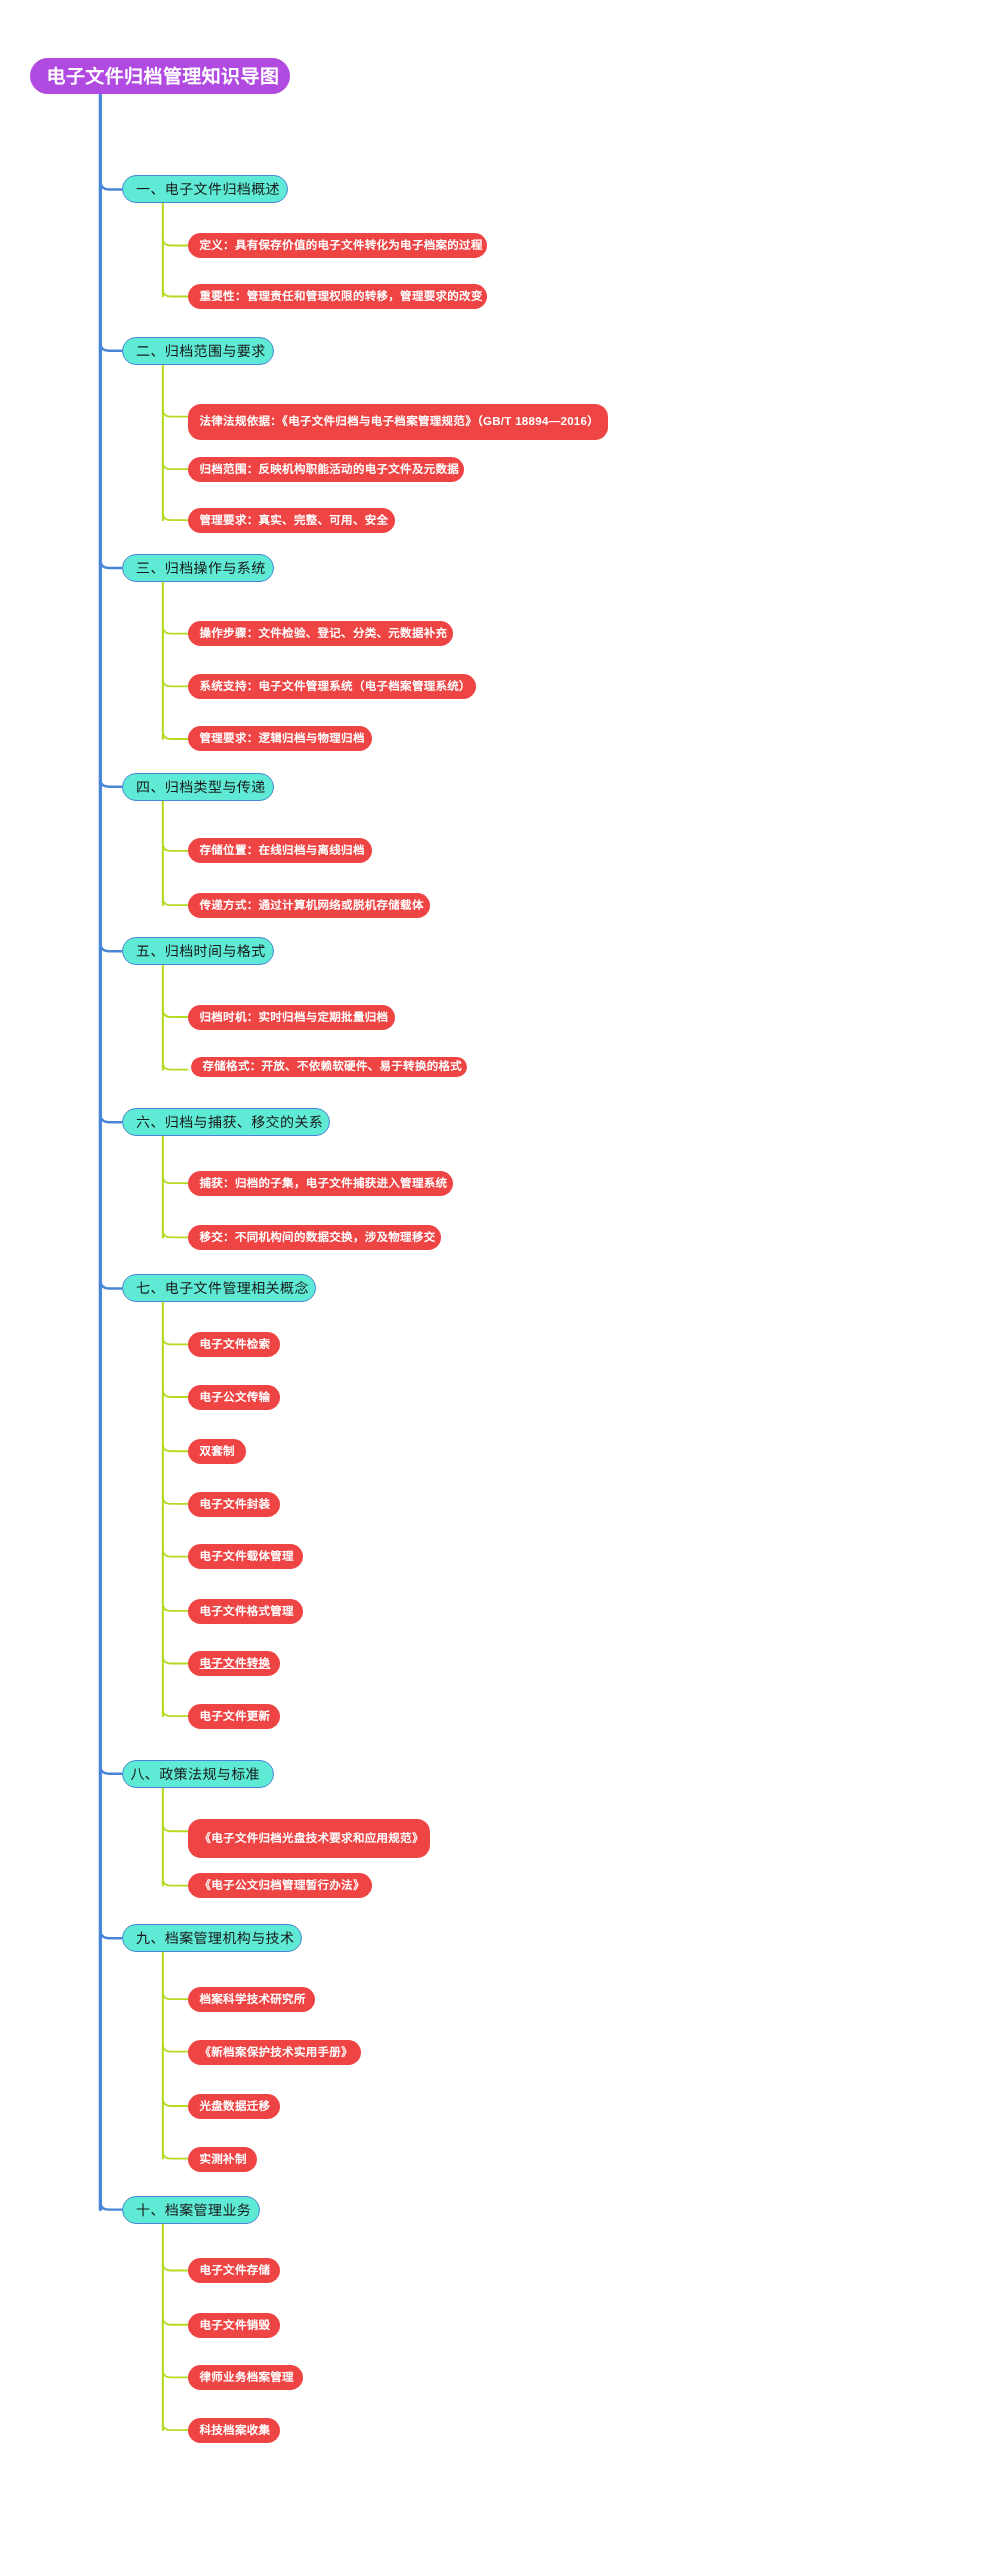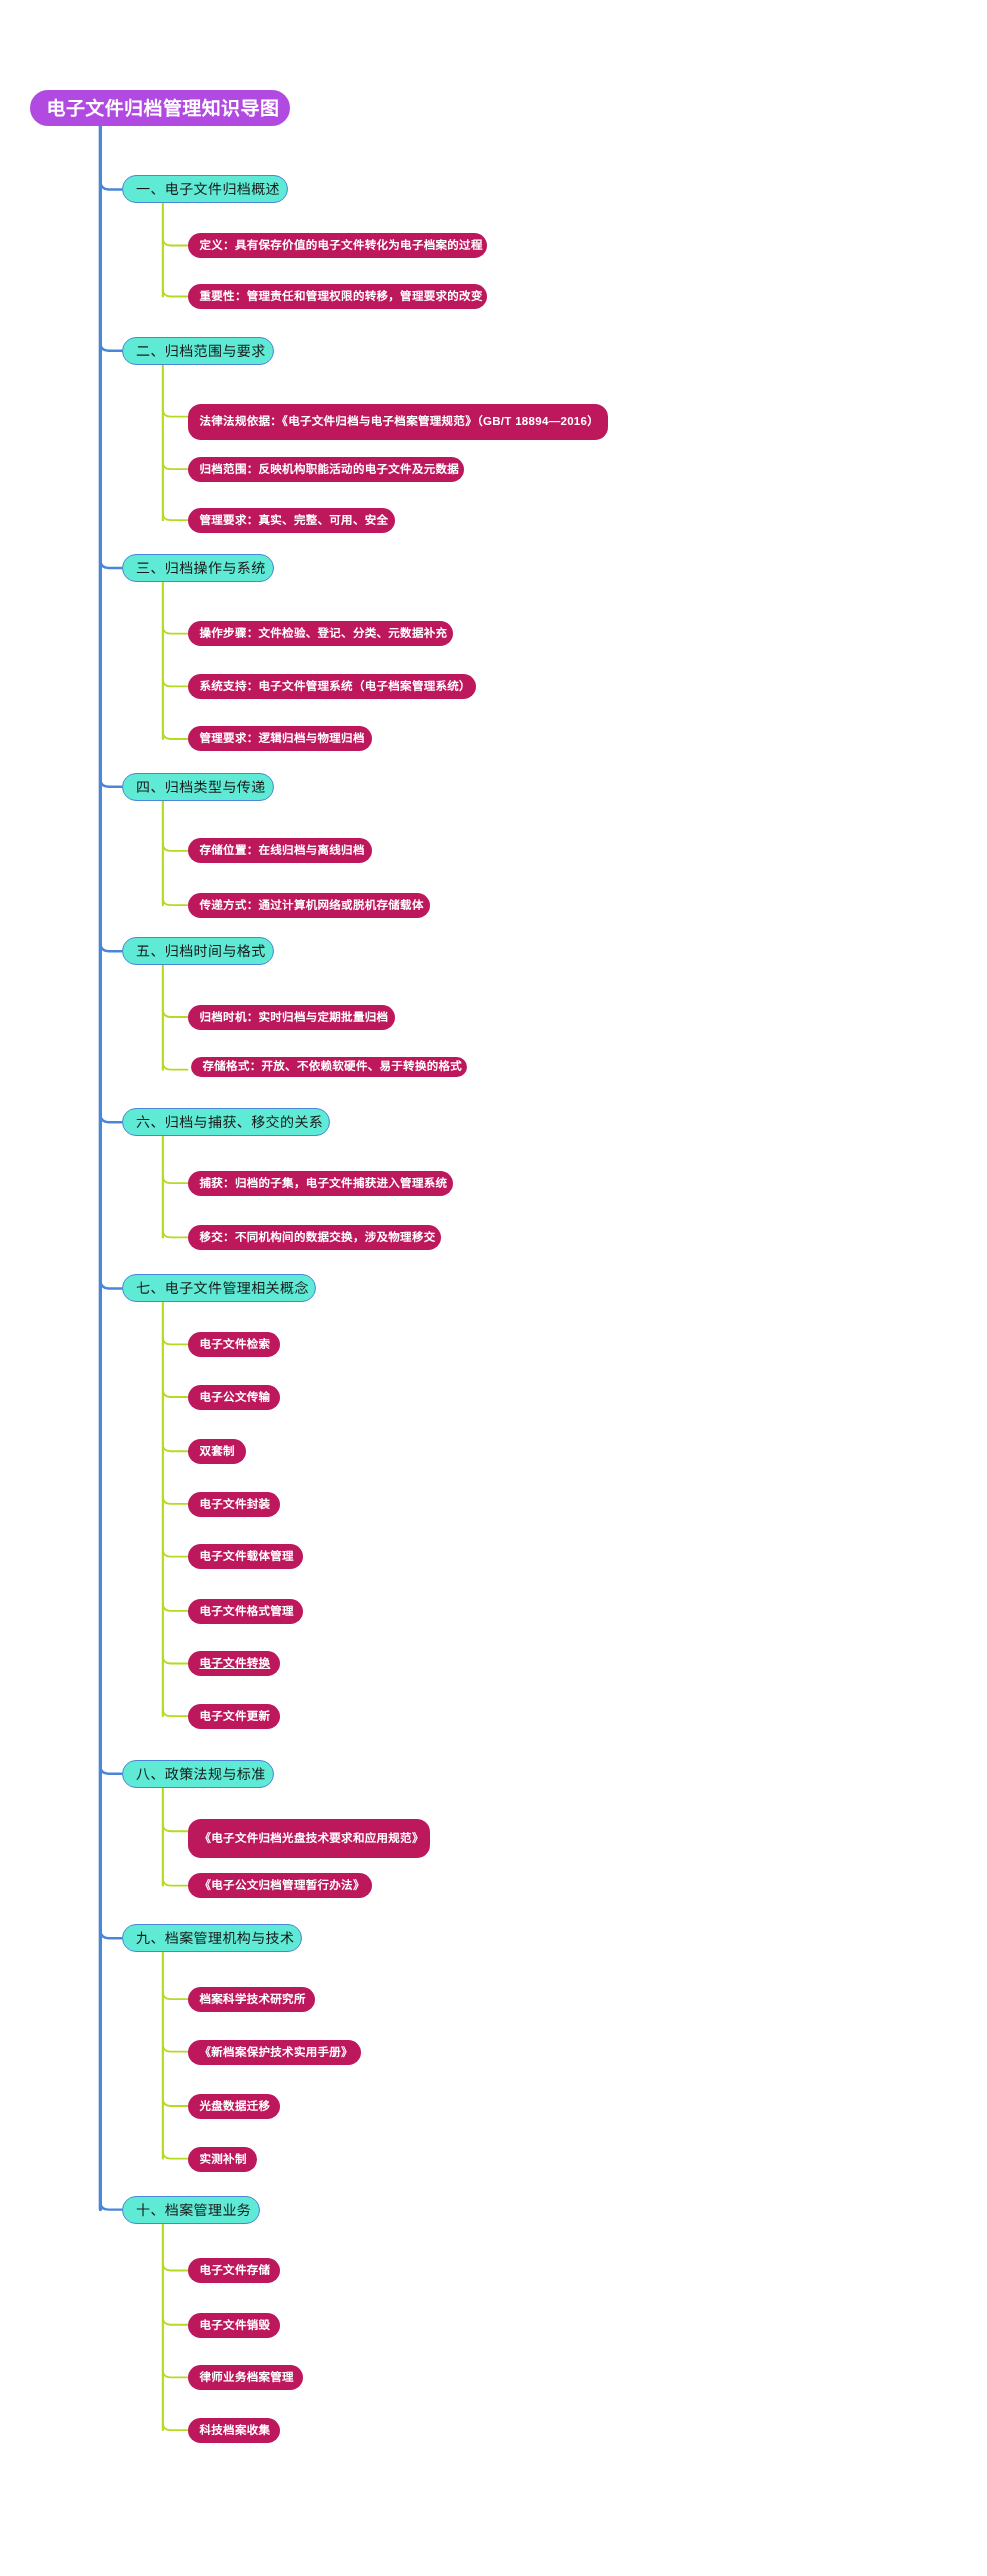--- a/index.html
+++ b/index.html
@@ -48,37 +48,36 @@
   
   .node-root {
     background: #b14ae0;
     color: #ffffff;
     border-radius: 18px;
     font-size: 19px;
     font-weight: bold;
     letter-spacing: 0.4px;
     padding: 0 16.5px;
     height: 36px;
-    margin-top: 32px;
   }
   
   .node-topic {
     background: #5eead4;
     color: #1a1a1a;
     border: 1.6px solid #4a86d8;
     border-radius: 16.5px;
     font-size: 14px;
     font-weight: normal;
     letter-spacing: 0.4px;
     padding: 0 13px;
     height: 28px;
   }
   
   .node-leaf {
-    background: #be185d;
+    background: #ef4444;
     color: #ffffff;
     border-radius: 13px;
     font-size: 11.5px;
     font-weight: bold;
     letter-spacing: 0.3px;
     padding: 0 11.5px;
     height: 25px;
   }
 </style>
 </head>
@@ -224,21 +223,21 @@
       </div>
       <div class="node node-leaf" style="left: 188px; top: 1599px; width: 115px; height: 25px;">
         <span>电子文件格式管理</span>
       </div>
       <div class="node node-leaf" style="left: 188px; top: 1651px; width: 92px; height: 25px; text-decoration: underline;">
         <span>电子文件转换</span>
       </div>
       <div class="node node-leaf" style="left: 188px; top: 1704px; width: 92px; height: 25px;">
         <span>电子文件更新</span>
       </div>
-      <div class="node node-topic" style="left: 122px; top: 1760px; width: 152px; height: 28px;">
+      <div class="node node-topic" style="left: 122px; top: 1760px; width: 152px; height: 28px; justify-content: flex-end;">
         <span>八、政策法规与标准</span>
       </div>
       <div class="node node-leaf" style="left: 188px; top: 1819px; width: 242px; height: 39px;">
         <span>《电子文件归档光盘技术要求和应用规范》</span>
       </div>
       <div class="node node-leaf" style="left: 188px; top: 1873px; width: 184px; height: 25px;">
         <span>《电子公文归档管理暂行办法》</span>
       </div>
       <div class="node node-topic" style="left: 122px; top: 1924px; width: 180px; height: 28px;">
         <span>九、档案管理机构与技术</span>

